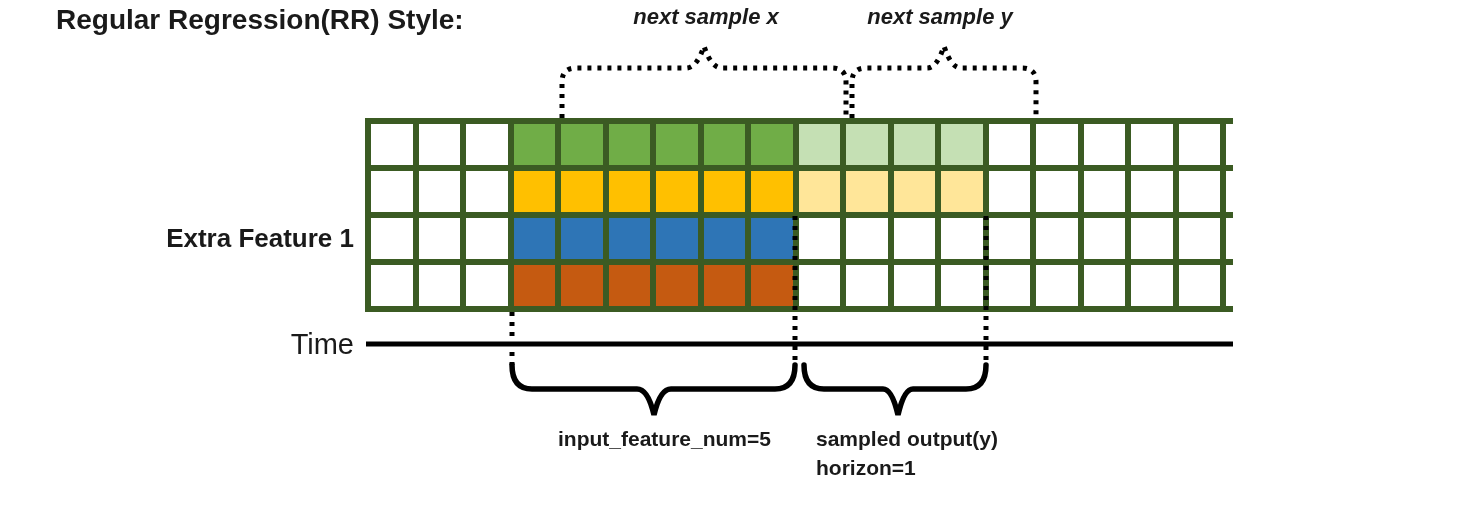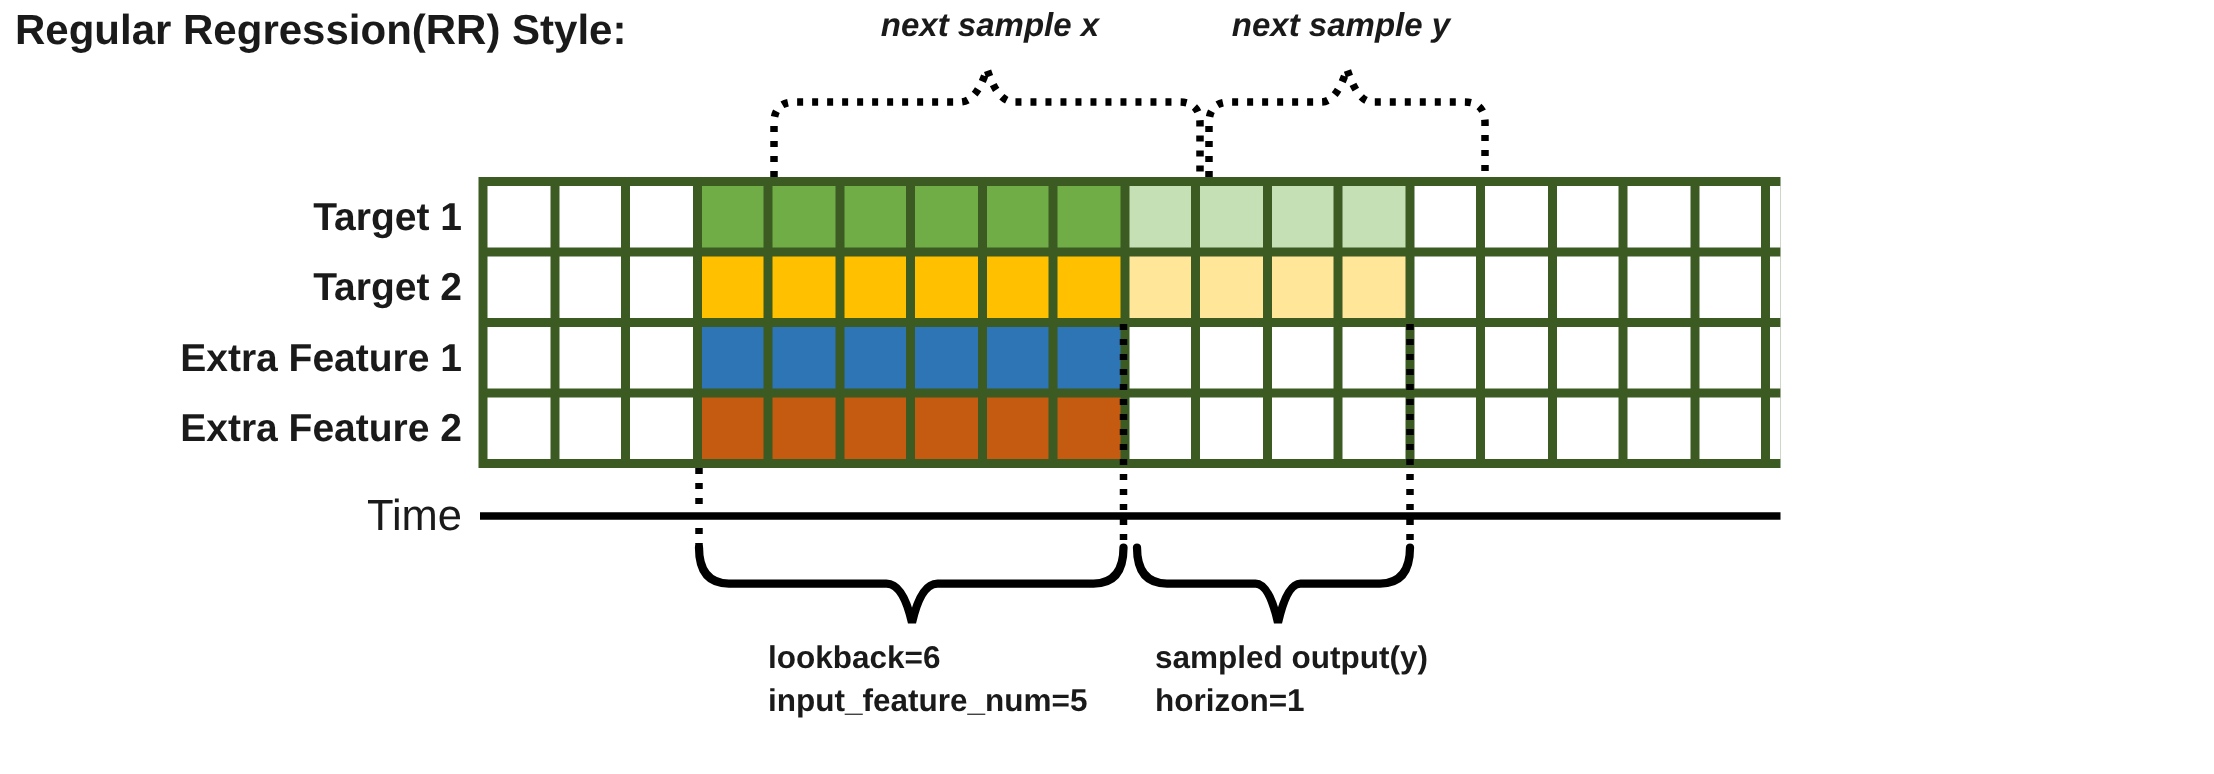--- a/index.html
+++ b/index.html
@@ -1,18 +1,18 @@
 <!DOCTYPE html>
 <html><head>
 <meta charset="utf-8">
 <style>
   html,body{margin:0;padding:0;background:#ffffff;}
   .canvas{
     position:relative;width:1187px;height:516px;background:#ffffff;overflow:hidden;
-    font-family:"Liberation Sans","DejaVu Sans",sans-serif;color:#1a1a1a;
+    font-family:"Liberation Sans","DejaVu Sans",sans-serif;color:#1a1a1a;margin-left:46px;
   }
   .title{position:absolute;left:10px;top:4px;font-size:28px;font-weight:700;letter-spacing:0px;}
   .row-label{position:absolute;left:0;width:308px;text-align:right;font-size:26px;font-weight:700;height:47px;line-height:47px;}
   .grid{
     position:absolute;left:319px;top:118px;width:1146px;height:194px;
     display:grid;grid-template-columns:repeat(24,1fr);grid-template-rows:repeat(4,1fr);
     gap:6px;padding:6px;box-sizing:border-box;
   }
   .cell{width:100%;height:100%;}
   .overlay{position:absolute;left:0;top:0;pointer-events:none;}
@@ -27,24 +27,21 @@
 </head>
 <body>
 
 <div class="canvas">
 
   <div class="title">Regular Regression(RR) Style:</div>
 
   <div class="sample-label next-y">next sample y</div>
   <div class="sample-label next-x">next sample x</div>
 
-  <div class="row-label" style="top:121px">Target 1</div>
-  <div class="row-label" style="top:168px">Target 2</div>
   <div class="row-label" style="top:215px">Extra Feature 1</div>
-  <div class="row-label" style="top:262px">Extra Feature 2</div>
 
   <div class="grid" id="grid" style="background: rgb(59, 91, 35);">
       <div class="cell" style="background: rgb(255, 255, 255);"></div>
       <div class="cell" style="background: rgb(255, 255, 255);"></div>
       <div class="cell" style="background: rgb(255, 255, 255);"></div>
       <div class="cell" style="background: rgb(112, 173, 71);"></div>
       <div class="cell" style="background: rgb(112, 173, 71);"></div>
       <div class="cell" style="background: rgb(112, 173, 71);"></div>
       <div class="cell" style="background: rgb(112, 173, 71);"></div>
       <div class="cell" style="background: rgb(112, 173, 71);"></div>
@@ -152,21 +149,20 @@
 
     <line x1="320" y1="344" x2="1446" y2="344" stroke="#000000" stroke-width="5"></line>
     <polygon points="1442,333 1466,344 1442,355" fill="#000000"></polygon>
 
     <path d="M 466 365 Q 466 389 486 389 L 591 389 Q 602 389 608 415 Q 614 389 625 389 L 729 389 Q 749 389 749 365" fill="none" stroke="#000000" stroke-width="5.5" stroke-linecap="round"></path>
 
     <path d="M 758 365 Q 758 389 778 389 L 837 389 Q 846 389 852 415 Q 858 389 867 389 L 920 389 Q 940 389 940 365" fill="none" stroke="#000000" stroke-width="5.5" stroke-linecap="round"></path>
   </svg>
 
   <div class="ann-block ann-input">
-    <div>lookback=6</div>
     <div>input_feature_num=5</div>
   </div>
 
   <div class="ann-block ann-output">
     <div>sampled output(y)</div>
     <div>horizon=1</div>
   </div>
 
 </div>
 

